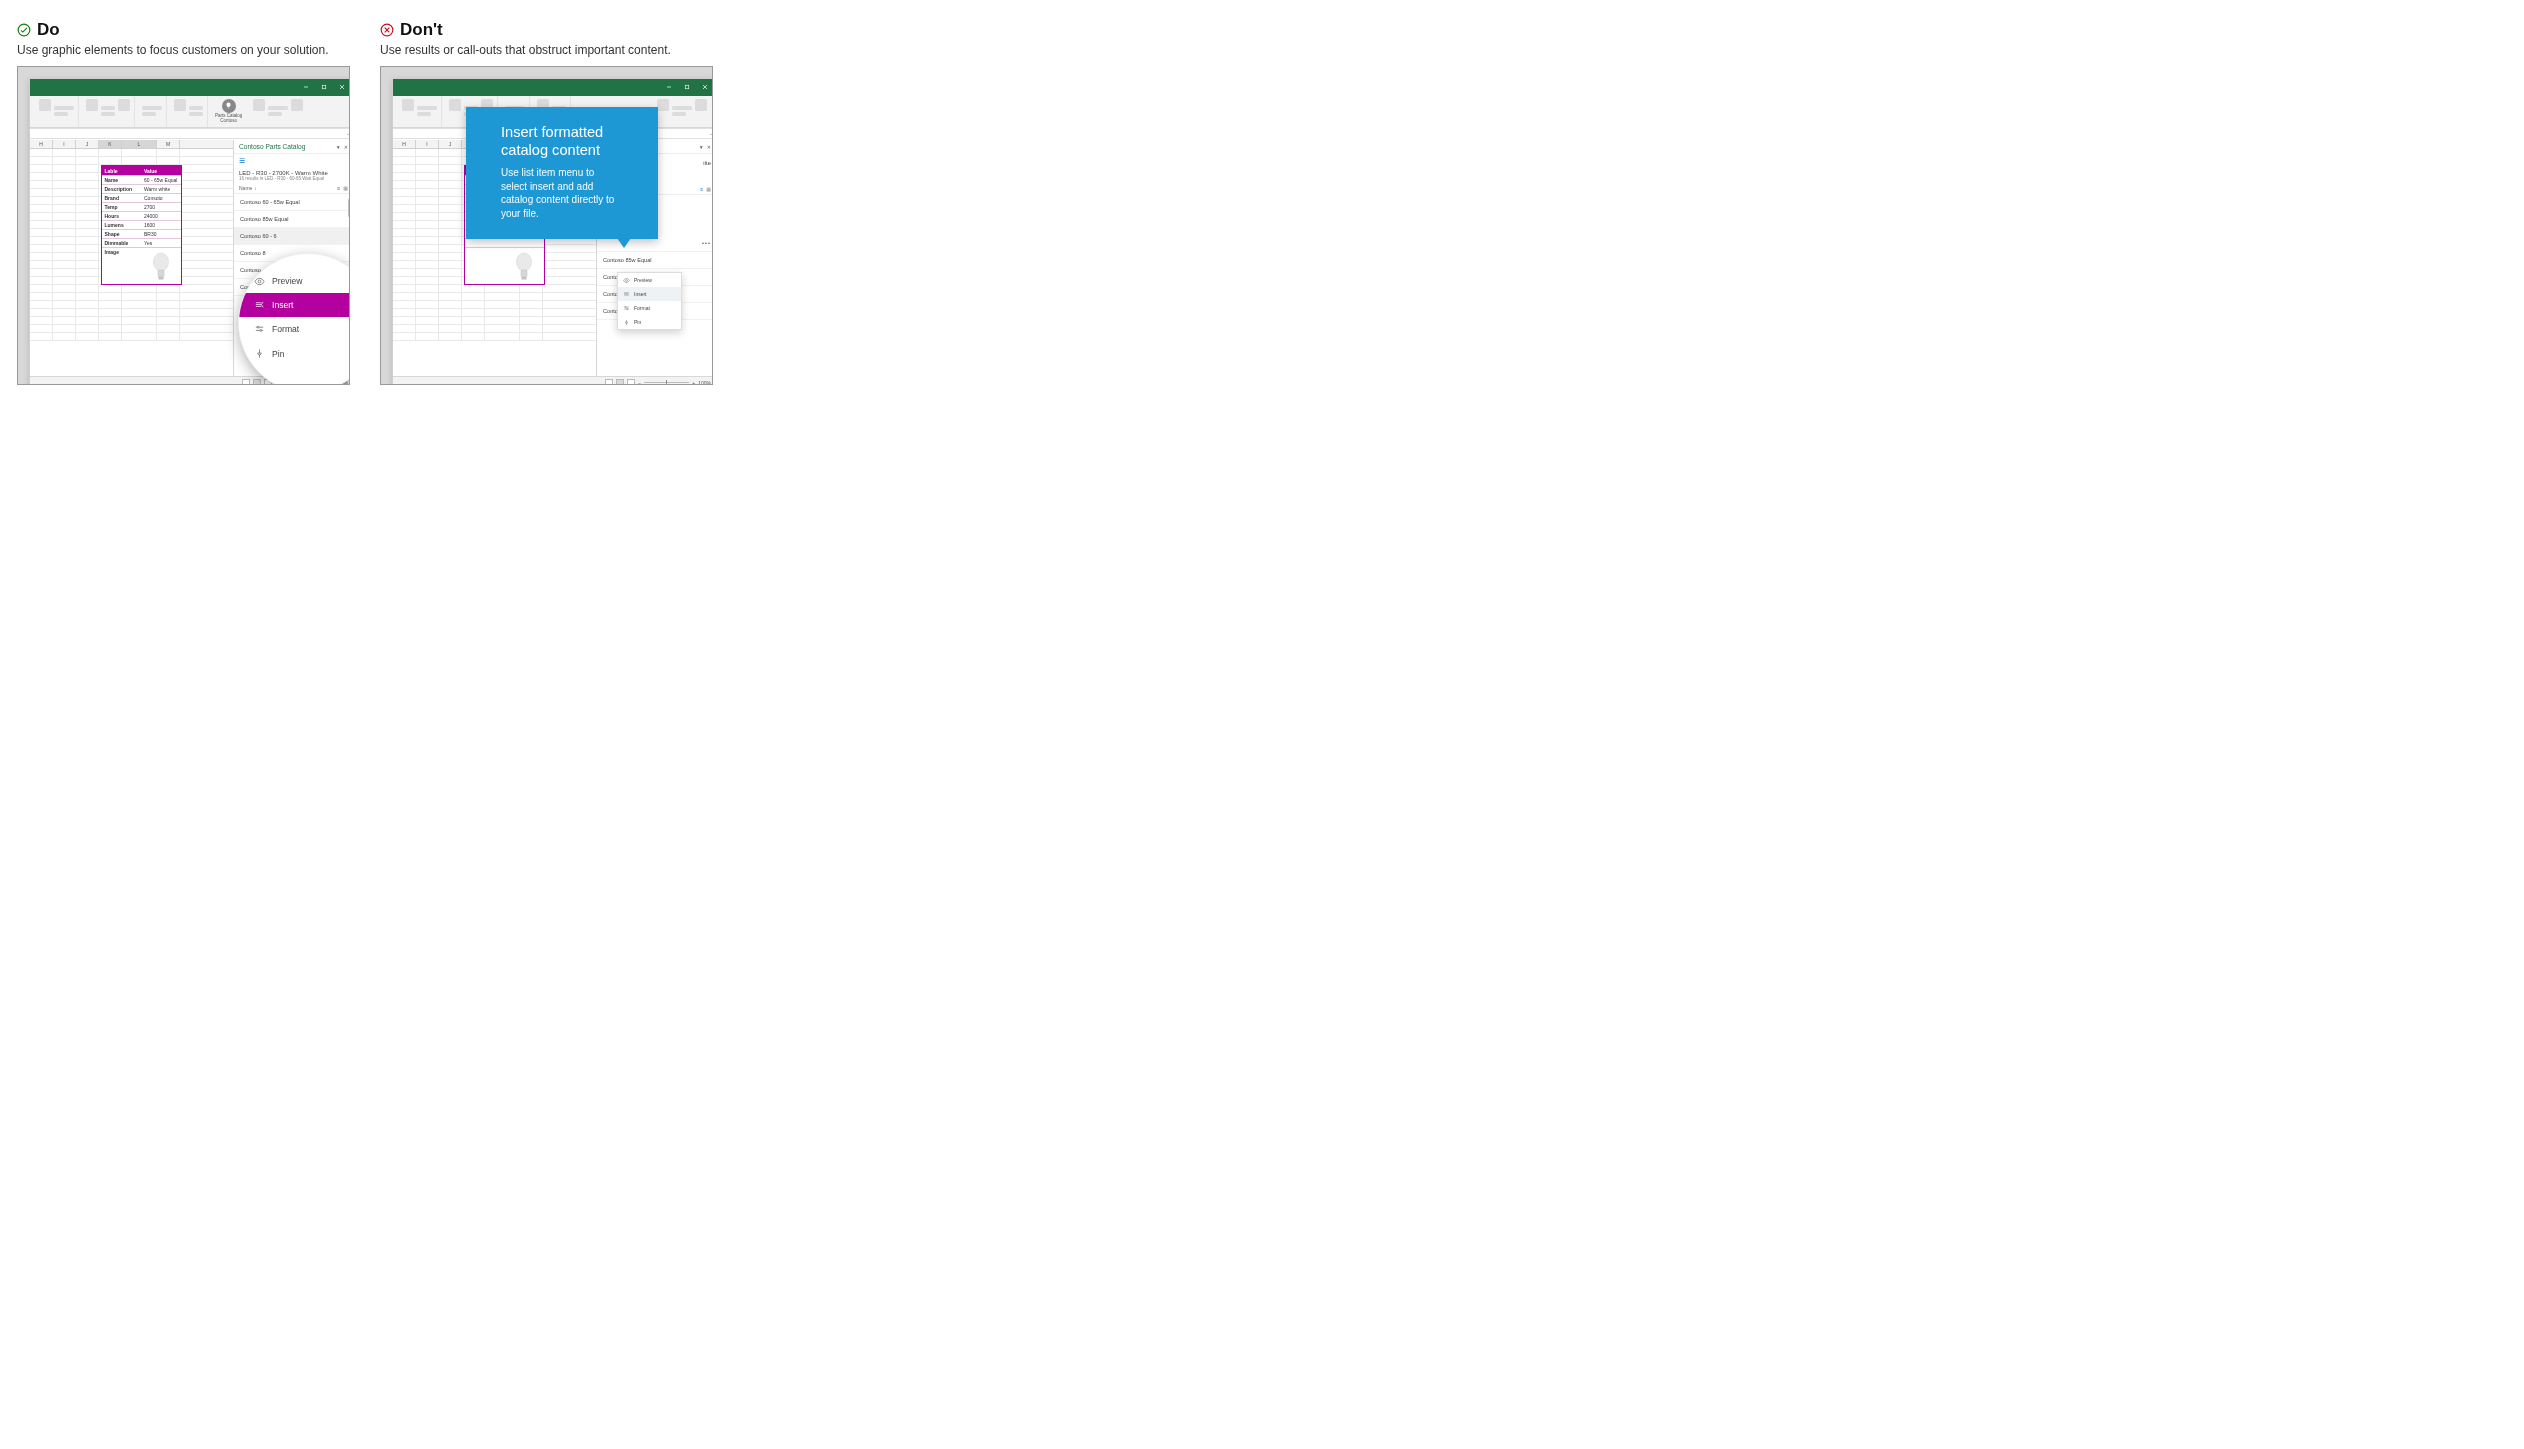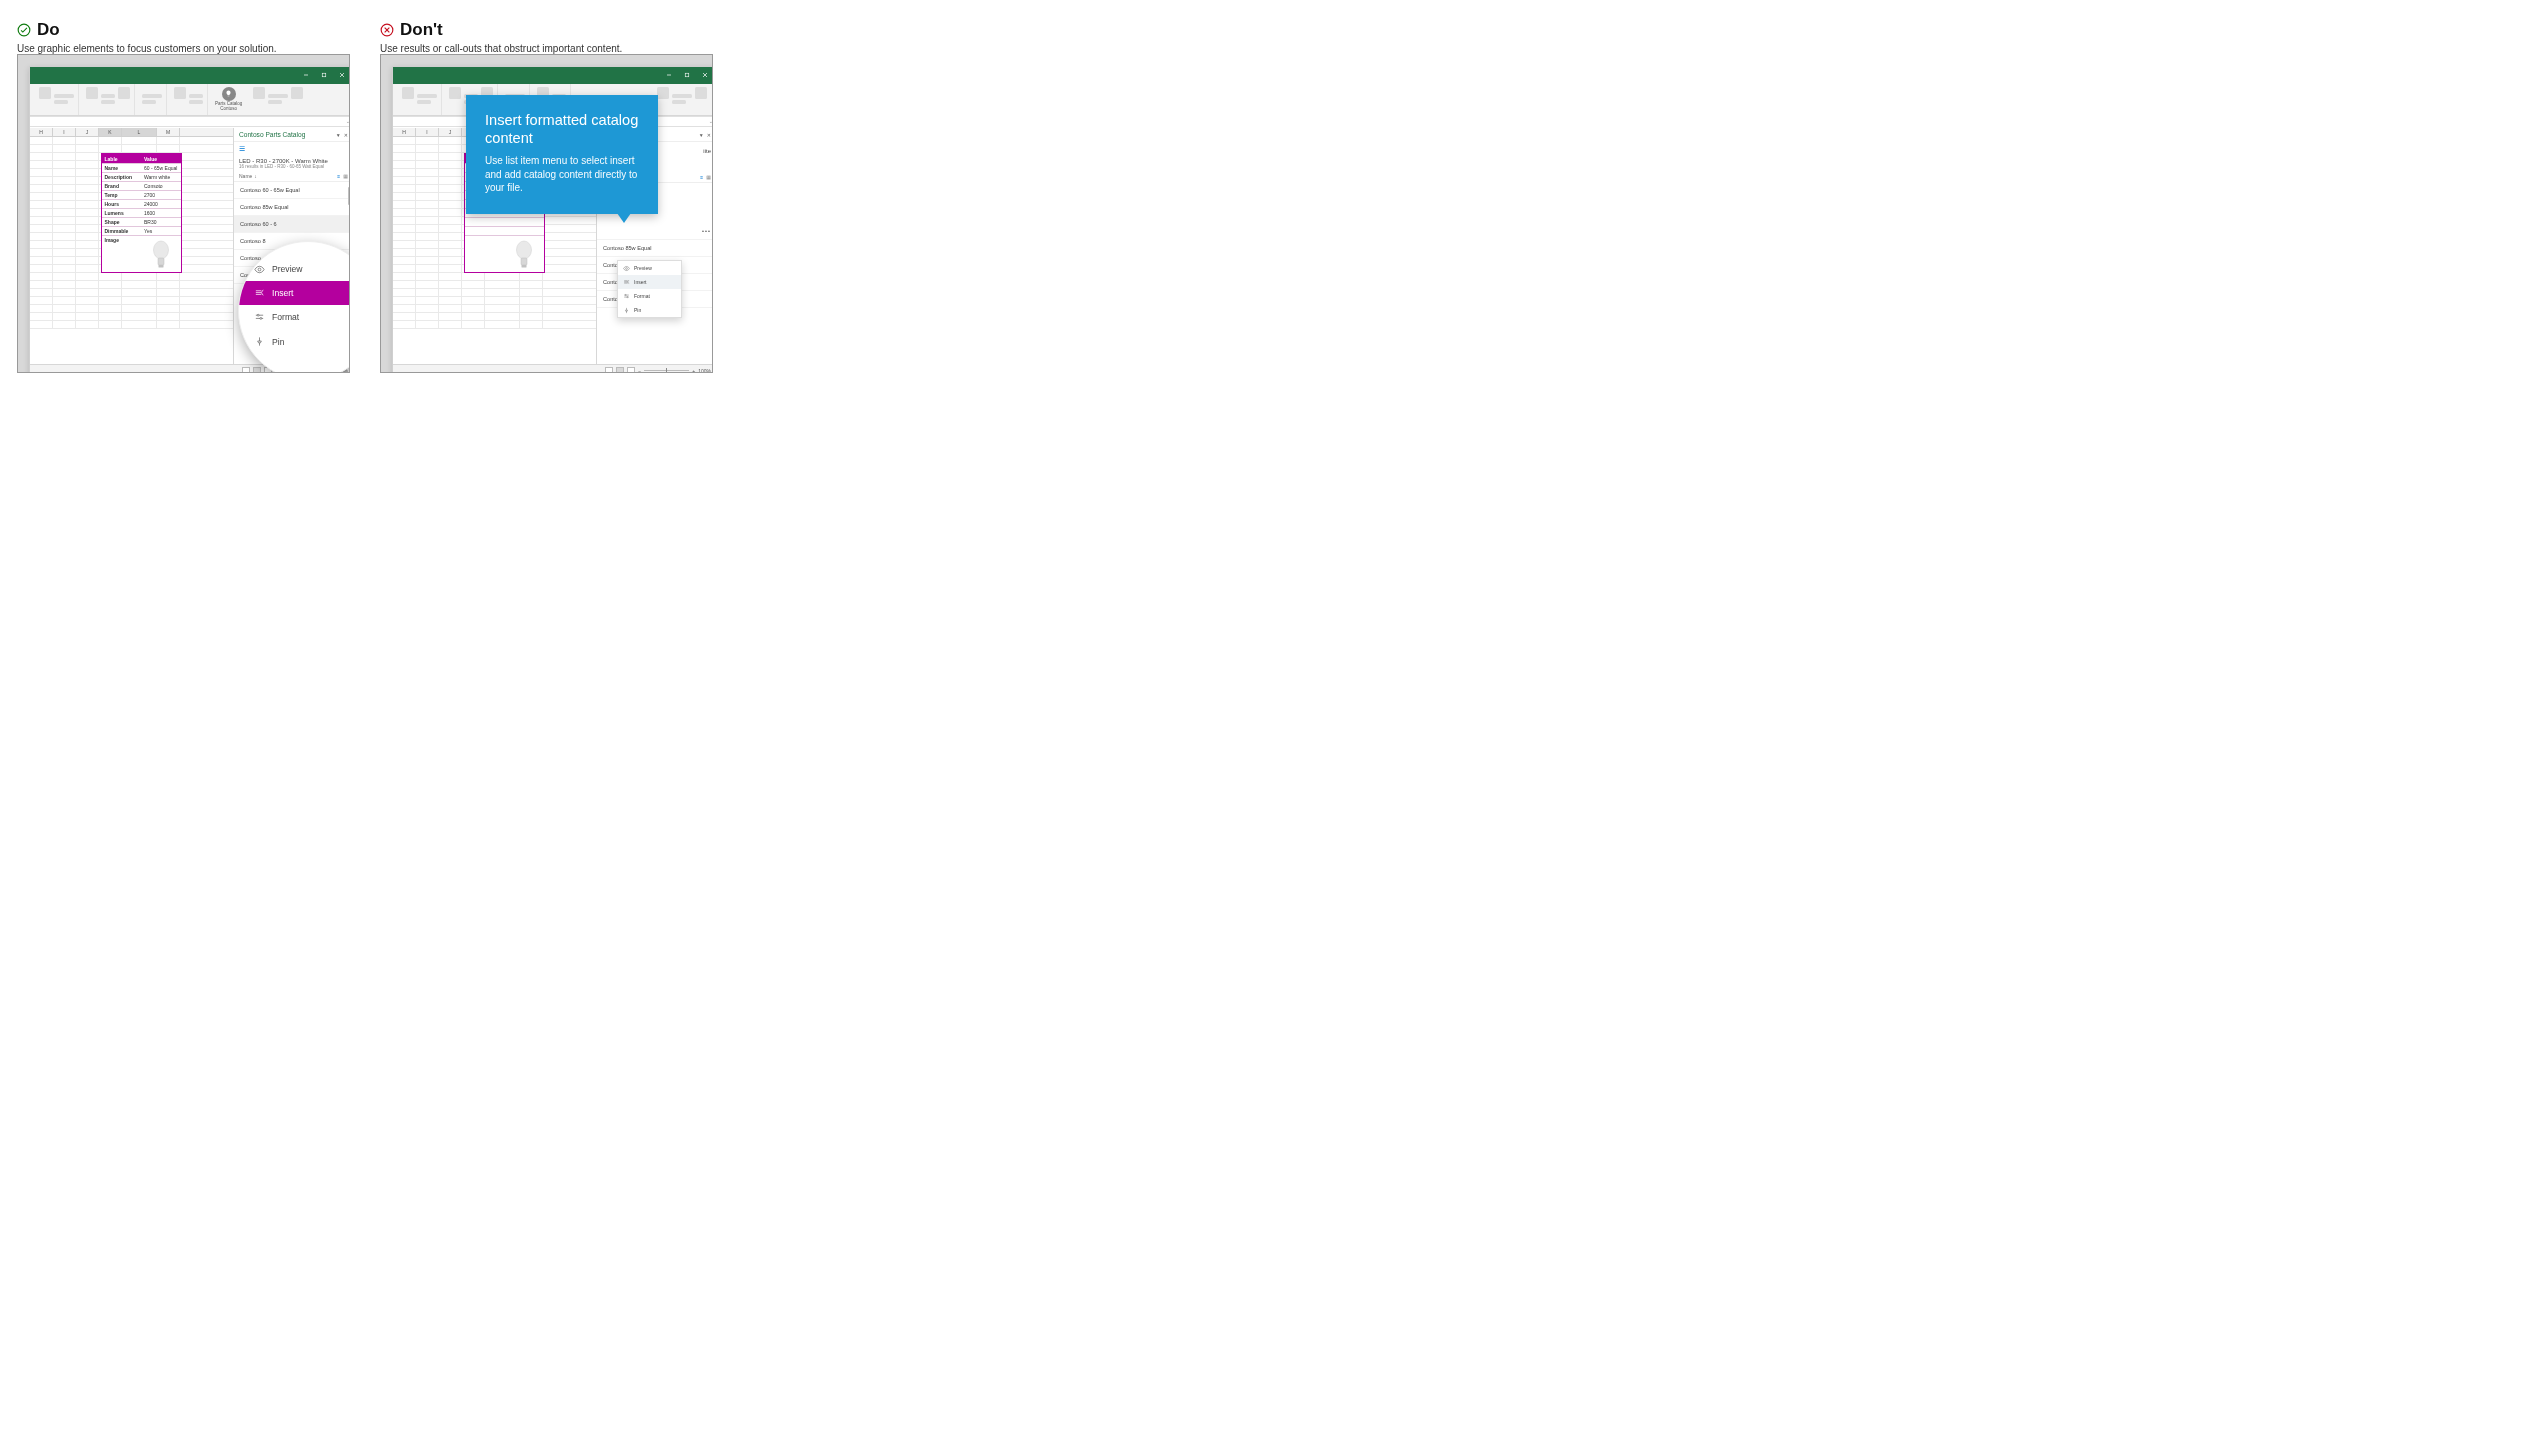--- a/index.html
+++ b/index.html
@@ -2,21 +2,21 @@
 <html style="font-size:8px"><head>
 <meta charset="utf-8">
 <style>
   *{box-sizing:border-box;margin:0;padding:0;font-family:"Segoe UI",Arial,sans-serif}
   body{background:#fff;padding:20px 17px 20px 17px;width:742px}
   .cols{display:flex;gap:30px}
   .col{flex:0 0 333px}
   .hdr{display:flex;align-items:center;gap:6px;margin-bottom:3px}
   .hdr-ico{width:14px;height:14px;flex:0 0 14px}
   .hdr h2{font-size:17px;font-weight:700;color:#111}
-  .sub{font-size:10px;color:#333;}
+  .sub{font-size:12px;color:#333;margin-bottom:9px}
   .shot{border:0.5px solid #999;background:#d8d8d8;padding:11px 11px 0 11px;position:relative;height:319px;overflow:hidden}
   
   .win{position:absolute;left:11px;top:11px;right:-5px;bottom:-5px;background:#fff;border:0.5px solid #cfcfcf;box-shadow:0 2px 6px rgba(0,0,0,.15)}
   .titlebar{height:16.7px;background:#217346;display:flex;justify-content:flex-end;align-items:center;padding-right:3px;gap:1px}
   .tbtn{width:17px;height:16.7px;display:flex;align-items:center;justify-content:center;color:#fff;font-size:7px}
   .tbtn svg{stroke:#fff}
   .ribwrap{height:32px;background:#f3f3f3;border-bottom:0.5px solid #d7d7d7;display:flex;align-items:center;padding:0 5px;gap:3px}
   .ribgrp{display:flex;gap:3px;padding:3px 4px;border-right:0.5px solid #e3e3e3;height:100%}
   .ribph{border-radius:1.5px;background:#dcdcdc}
   .ribph.sq{width:12px;height:12px}
@@ -72,21 +72,21 @@
   .sbbox.on{background:#d9d9d9}
   .sbslide{width:45px;height:1px;background:#bbb;position:relative}
   .sbslide::before{content:"";position:absolute;left:22px;top:-2px;width:1px;height:5px;background:#888}
   
   .mag{position:absolute;width:140px;height:140px;border-radius:50%;background:#fff;box-shadow:0 4px 14px rgba(0,0,0,.3);border:0.5px solid #eee;overflow:hidden}
   .magctx{padding:15px 0 0 0}
   .mrow{display:flex;align-items:center;gap:7px;padding:6.6px 15px;font-size:8.6px;color:#444}
   .mrow.sel{background:#b4009e;color:#fff}
   .mrow .mic{width:11px;height:11px;flex:0 0 11px}
   
-  .callout{position:absolute;background:#1e98d5;color:#fff;padding:17px 19px 19px;box-shadow:0 3px 9px rgba(0,0,0,.25)}
+  .callout{position:absolute;background:#1e98d5;color:#fff;padding:17px 35px 19px;box-shadow:0 3px 9px rgba(0,0,0,.25)}
   .callout h3{font-size:14.6px;font-weight:400;line-height:1.2;margin-bottom:7px}
   .callout p{font-size:10px;line-height:1.35;opacity:.96}
   .callout .tail{position:absolute;bottom:-9px;width:0;height:0;border-left:7px solid transparent;border-right:7px solid transparent;border-top:10px solid #1e98d5}
   
   .ctxsm{position:absolute;right:-3px;top:200px;width:65px;background:#fff;border:0.5px solid #ddd;box-shadow:0 3px 8px rgba(0,0,0,.18);font-size:5px}
   .ctxsm .r{display:flex;align-items:center;gap:4px;padding:3.5px 5px;color:#444}
   .ctxsm .r.sel{background:#eef2f5}
   .ctxsm .r .cic{width:7px;height:7px;flex:0 0 7px;color:#666}
   
   .bulbimg{width:22px;height:30px}

